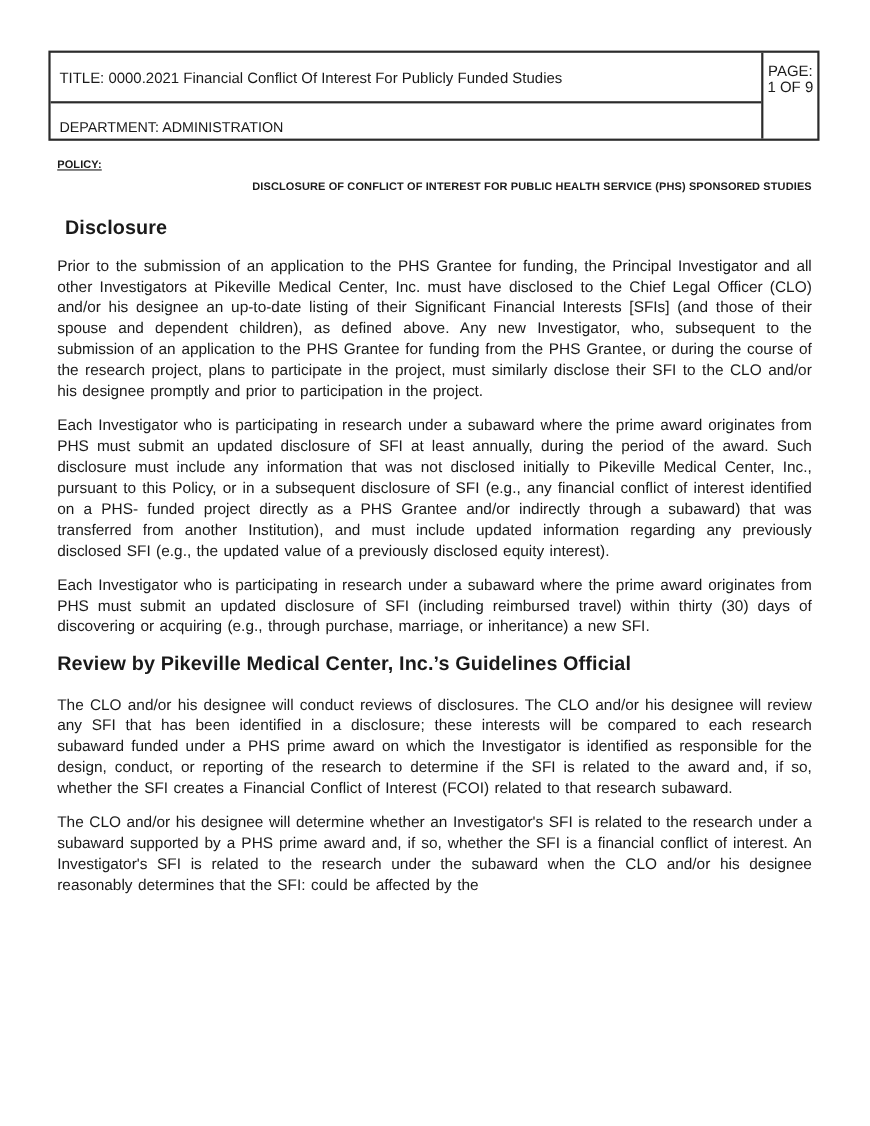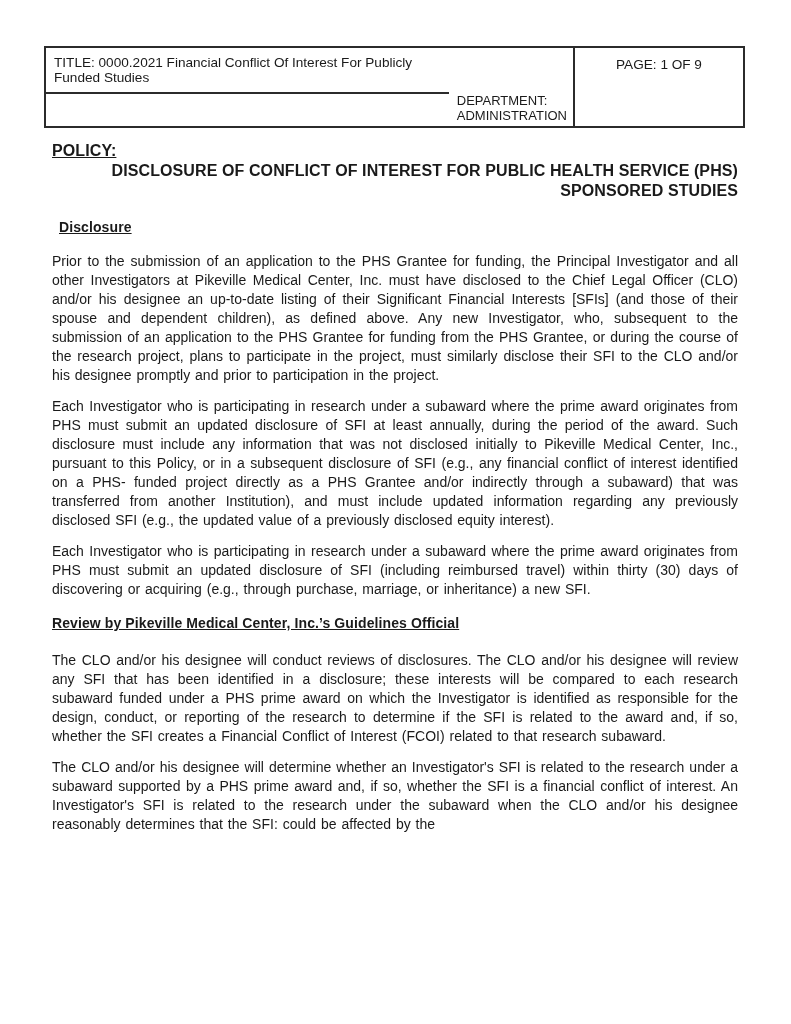--- a/index.html
+++ b/index.html
@@ -17,23 +17,23 @@
   
   .header-table {
     display: flex;
     width: 701px;
     margin-left: -8px;
     border: 2px solid #2b2b2b;
     box-sizing: border-box;
     height: 82px;
   }
   .ht-left {
-    width: 529px;
+    width: 648px;
     display: flex;
-    flex-direction: row;
+    flex-direction: column;
     border-right: 2px solid #2b2b2b;
     box-sizing: border-box;
   }
   .ht-title-cell {
     height: 46px;
     border-bottom: 2px solid #2b2b2b;
     box-sizing: border-box;
     display: flex;
     align-items: center;
     padding: 0 6px 0 8px;
@@ -50,32 +50,31 @@
     flex: 1;
     box-sizing: border-box;
     padding-top: 9px;
     text-align: center;
     font-size: 13.6px;
   }
   
   .policy-block {
     margin: 13px 0 0 0;
     font-weight: bold;
-    font-size: 16px;
+    font-size: 10px;
     line-height: 20px;
     letter-spacing: 0.1px;
   }
   .policy-label { text-decoration: underline; }
   .policy-title { max-width: 690px; text-align: right; }
   
   h2 {
-    font-size: 14px;
+    font-size: 18px;
     line-height: 20px;
     font-weight: bold;
-    text-decoration: underline;
     letter-spacing: 0.1px;
   }
   h2.h-disclosure { margin: 16px 0 15px 7px; }
   h2.h-review     { margin: 14px 0 18px 0; }
   h2.h-guidelines { margin: 21px 0 17px 0; }
   p.body-par {
     margin: 0 0 12px 0;
     font-size: 14px;
     line-height: 19px;
     text-align: justify;

